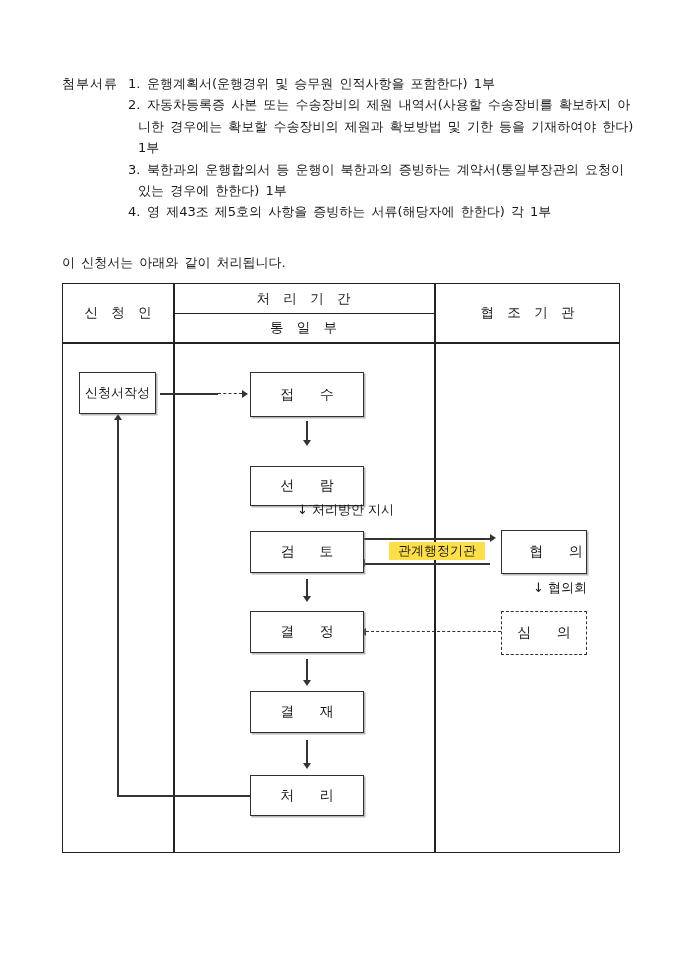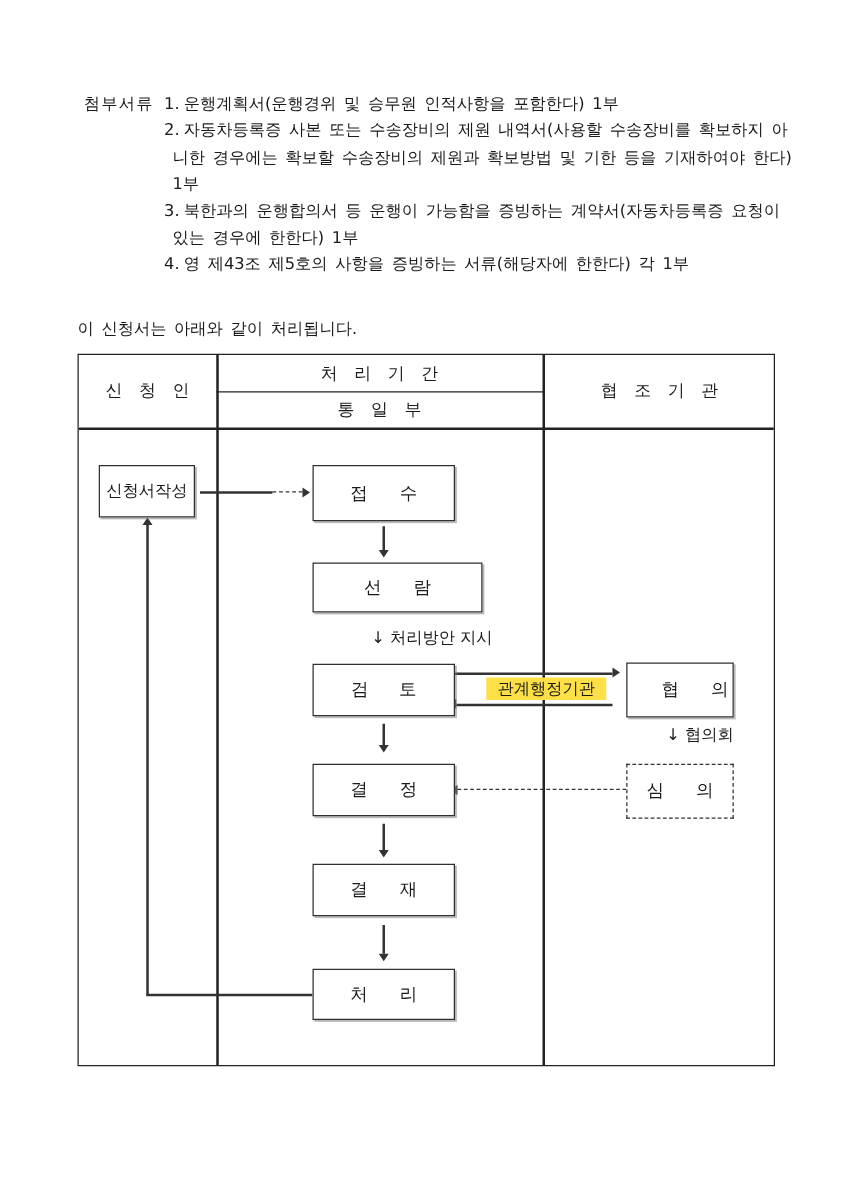--- a/index.html
+++ b/index.html
@@ -3,21 +3,21 @@
 <meta charset="utf-8">
 <style>
   html,body { margin:0; padding:0; }
   body {
     width:680px; height:962px; background:#ffffff; position:relative;
     font-family:"DejaVu Sans","Liberation Sans",sans-serif;
     color:#1a1a1a; overflow:hidden;
   }
   
   .attach { position:absolute; left:62px; top:73px; font-size:13px; }
-  .arow { display:flex; line-height:21.4px; white-space:nowrap; word-spacing:2px;text-align:center; }
+  .arow { display:flex; line-height:21.4px; white-space:nowrap; word-spacing:2px; }
   .acol-label { width:66px; flex:none; letter-spacing:1px; }
   .acol-sp    { width:66px; flex:none; }
   .acol-num   { width:19px; flex:none; }
   .acol-ind   { width:76px; flex:none; }
   
   .intro { position:absolute; left:62px; top:254px; font-size:13px; word-spacing:2px; }
   
   .chart { position:absolute; left:62px; top:283px; width:558px; height:570px;
            border:1.5px solid #222; box-sizing:border-box; }
   .vsep,.hsep { position:absolute; background:#222; }
@@ -65,21 +65,21 @@
       <span class="acol-ind"></span>
       <span>니한 경우에는 확보할 수송장비의 제원과 확보방법 및 기한 등을 기재하여야 한다)</span>
     </div>
     <div class="arow">
       <span class="acol-ind"></span>
       <span>1부</span>
     </div>
     <div class="arow">
       <span class="acol-sp"></span>
       <span class="acol-num">3.</span>
-      <span>북한과의 운행합의서 등 운행이 가능함을 증빙하는 계약서(자동차등록증 요청이</span>
+      <span>북한과의 운행합의서 등 운행이 북한과의 증빙하는 계약서(통일부장관의 요청이</span>
     </div>
     <div class="arow">
       <span class="acol-ind"></span>
       <span>있는 경우에 한한다) 1부</span>
     </div>
     <div class="arow">
       <span class="acol-sp"></span>
       <span class="acol-num">4.</span>
       <span>영 제43조 제5호의 사항을 증빙하는 서류(해당자에 한한다) 각 1부</span>
     </div>
@@ -94,21 +94,21 @@
     <div class="hsep" style="left:0; right:0; top:58px; height:1.5px;"></div>
     <div class="hsep" style="left:110px; width:262px; top:29px; height:1px;"></div>
 
     <div class="hdr" style="left:0; top:0; width:110px; height:58px;">신 청 인</div>
     <div class="hdr" style="left:110px; top:0; width:261px; height:29px;">처 리 기 간</div>
     <div class="hdr" style="left:110px; top:29px; width:261px; height:29px;">통 일 부</div>
     <div class="hdr" style="left:371px; top:0; width:187px; height:58px;">협 조 기 관</div>
 
     <div class="fbox" style="left:16px; top:88px; width:77px; height:42px; font-size:13px;">신청서작성</div>
     <div class="fbox ws2" style="left:187px; top:88px; width:114px; height:45px;">접 수</div>
-    <div class="fbox ws2" style="left:187px; top:166px; width:136px; height:40px;">선 람</div>
+    <div class="fbox ws2" style="left:187px; top:182px; width:114px; height:40px;">선 람</div>
     <div class="fbox ws2" style="left:187px; top:247px; width:114px; height:42px;font-family:Liberation Serif, serif;">검 토</div>
     <div class="fbox ws2" style="left:187px; top:407px; width:114px; height:42px;">결 재</div>
     <div class="fbox ws2" style="left:187px; top:327px; width:114px; height:42px;">결 정</div>
     <div class="fbox ws2" style="left:187px; top:491px; width:114px; height:41px;">처 리</div>
     <div class="fbox ws2" style="left:438px; top:246px; width:86px; height:44px;padding-left:24px;">협 의</div>
     <div class="fbox ws2 dash" style="left:438px; top:327px; width:86px; height:44px;">심 의</div>
 
     <div class="hline" style="left:97px; top:109px; width:58px;"></div>
     <div class="hline dashed right" style="left:155px; top:109px; width:24px;"></div>
 

